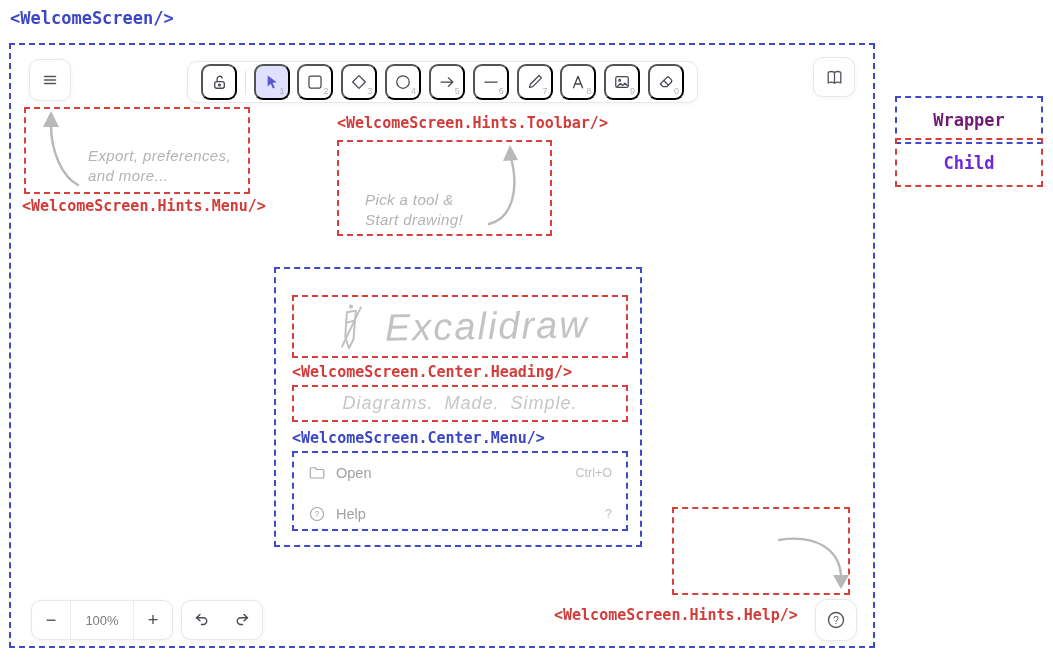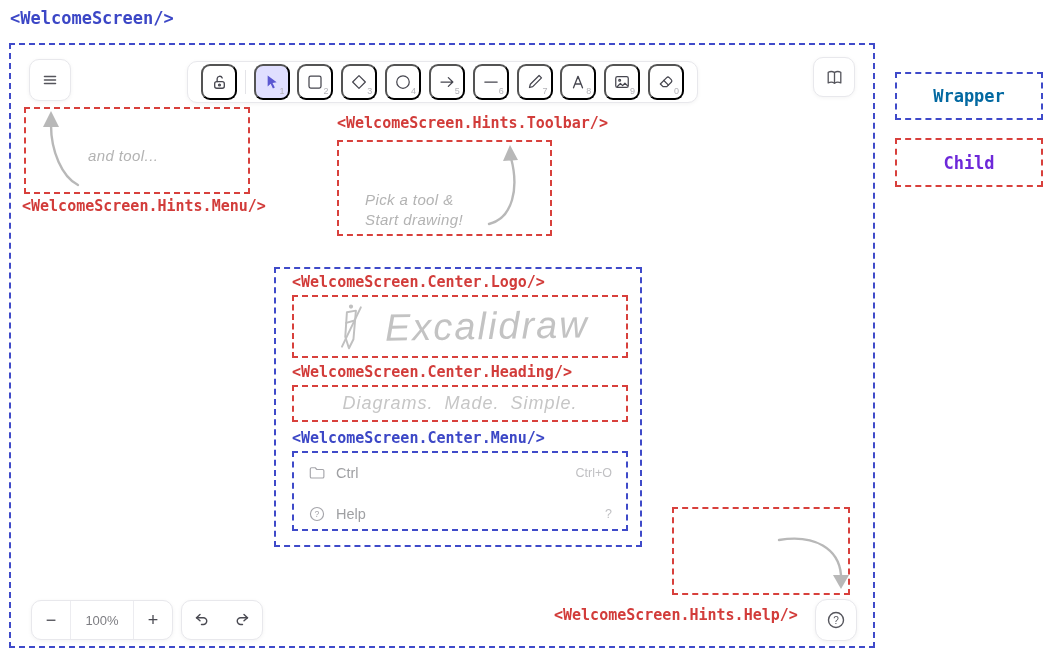--- a/index.html
+++ b/index.html
@@ -192,40 +192,40 @@
       </svg>
     </span>
   </button>
 
   <div class="abs frame-red" style="left:13px; top:62px; width:226px; height:87px;">
     <svg class="abs" style="left:0; top:0;" width="80" height="85">
       <path class="hint-arrow" d="M52 76 C 36 68, 25 42, 25 16"></path>
       <polygon class="hint-arrow-head" points="25,2 17,18 33,18"></polygon>
     </svg>
     <div class="abs hint-text" style="left:62px; top:37px;">
-      <div>and tool...</div>
+      <div>Export, preferences,</div>
+      <div>and more...</div>
     </div>
   </div>
   <div class="abs lbl lbl-red" style="left:11px; top:152px;">&lt;WelcomeScreen.Hints.Menu/&gt;</div>
 
   <div class="abs lbl lbl-red" style="left:326px; top:69px;">&lt;WelcomeScreen.Hints.Toolbar/&gt;</div>
   <div class="abs frame-red" style="left:326px; top:95px; width:215px; height:96px;">
     <div class="abs hint-text" style="left:26px; top:48px;">
       <div>Pick a tool &amp;</div>
       <div>Start drawing!</div>
     </div>
     <svg class="abs" style="left:118px; top:0;" width="95" height="94">
       <path class="hint-arrow" d="M32 82 C 56 76, 62 46, 54 16"></path>
       <polygon class="hint-arrow-head" points="53,3 46,19 61,18"></polygon>
     </svg>
   </div>
 
   <div class="abs frame-blue" style="left:263px; top:222px; width:368px; height:280px;">
 
-    <div class="abs lbl lbl-red" style="left:16px; top:4px;">&lt;WelcomeScreen.Center.Logo/&gt;</div>
     <div class="abs frame-red" style="left:16px; top:26px; width:336px; height:63px;">
       <div class="logo-row">
         <span>
           <svg width="40" height="54" viewBox="0 0 48 66" style="fill:none; stroke:#c0c0c0; stroke-width:2.4; stroke-linecap:round; stroke-linejoin:round;">
             <circle cx="24" cy="8" r="1.4"></circle>
             <path d="M19 15 L30 13 L27 48 L21.5 59 L17 45 Z"></path>
             <path d="M18 28 L28.5 25"></path>
             <path d="M36 9 L13 57"></path>
           </svg>
         </span>
@@ -239,21 +239,21 @@
     </div>
 
     <div class="abs lbl lbl-blue" style="left:16px; top:160px;">&lt;WelcomeScreen.Center.Menu/&gt;</div>
     <div class="abs frame-blue" style="left:16px; top:182px; width:336px; height:80px;">
       <div class="menu-row" style="top:7px;">
         <span class="mi-icon">
           <svg width="18" height="18" viewBox="0 0 22 22" class="stroke-ic" style="stroke-width:1.4">
             <path d="M2.8 6.2 a1.6 1.6 0 0 1 1.6 -1.6 h4.4 l2 2.1 h7 a1.6 1.6 0 0 1 1.6 1.6 v7.2 a1.6 1.6 0 0 1 -1.6 1.6 H4.4 a1.6 1.6 0 0 1 -1.6 -1.6 Z"></path>
           </svg>
         </span>
-        <span class="mi-label">Ctrl</span>
+        <span class="mi-label">Open</span>
         <span class="mi-shortcut">Ctrl+O</span>
       </div>
       <div class="menu-row" style="top:48px;">
         <span class="mi-icon">
           <svg width="18" height="18" viewBox="0 0 22 22">
             <circle cx="11" cy="11" r="8" fill="none" stroke="currentColor" stroke-width="1.4"></circle>
             <text x="11" y="15" text-anchor="middle" font-size="10.5" fill="currentColor" font-family="Liberation Sans, sans-serif">?</text>
           </svg>
         </span>
         <span class="mi-label">Help</span>
@@ -299,18 +299,18 @@
         <svg width="20" height="20" viewBox="0 0 24 24" class="stroke-ic" style="stroke-width:1.7">
           <path d="M14.4 5.4 L18.6 9.2 L14.4 13"></path>
           <path d="M18.6 9.2 H10.4 a4.1 4.1 0 0 0 0 8.2 H12.6"></path>
         </svg>
       </span>
     </button>
   </div>
 
 </div>
 
-<div class="abs frame-blue legend-box" style="left:895px; top:72px; width:148px; height:48px; color:#0369a1;text-align:center;">
+<div class="abs frame-blue legend-box" style="left:895px; top:96px; width:148px; height:48px; color:#701a75;text-align:center;">
   <span>Wrapper</span>
 </div>
 <div class="abs frame-red legend-box" style="left:895px; top:138px; width:148px; height:49px; color:#6d28d9;text-align:center;">
   <span>Child</span>
 </div>
 
 </body></html>

